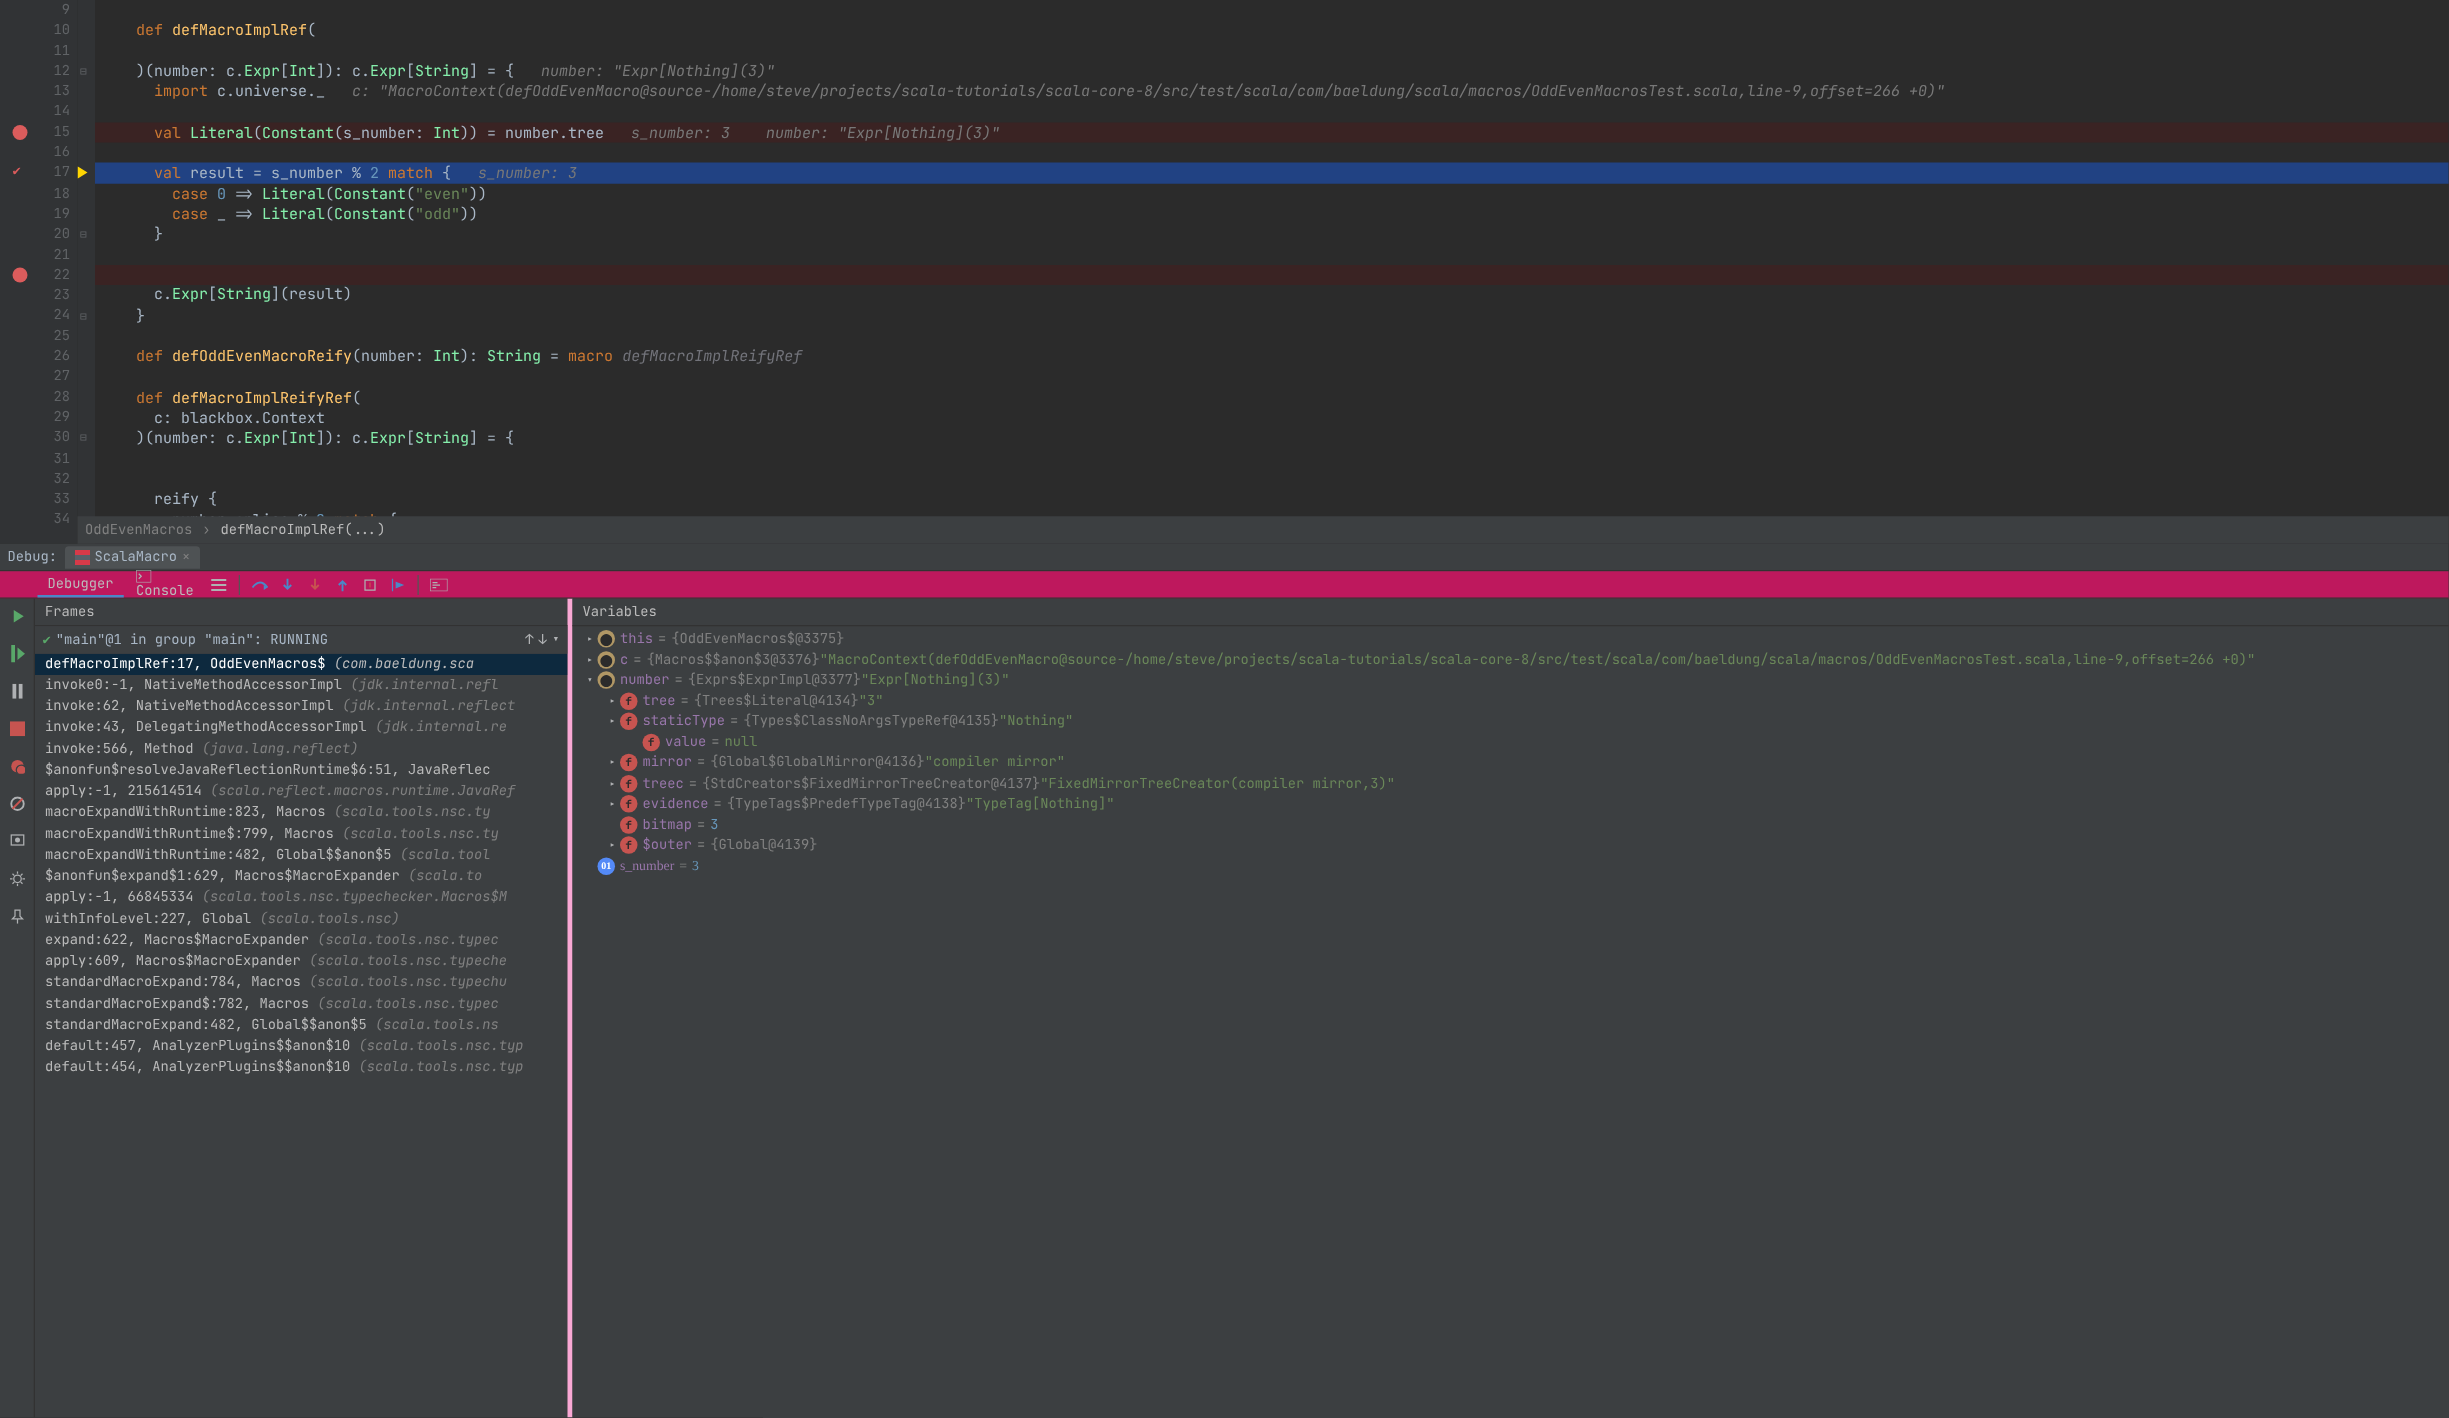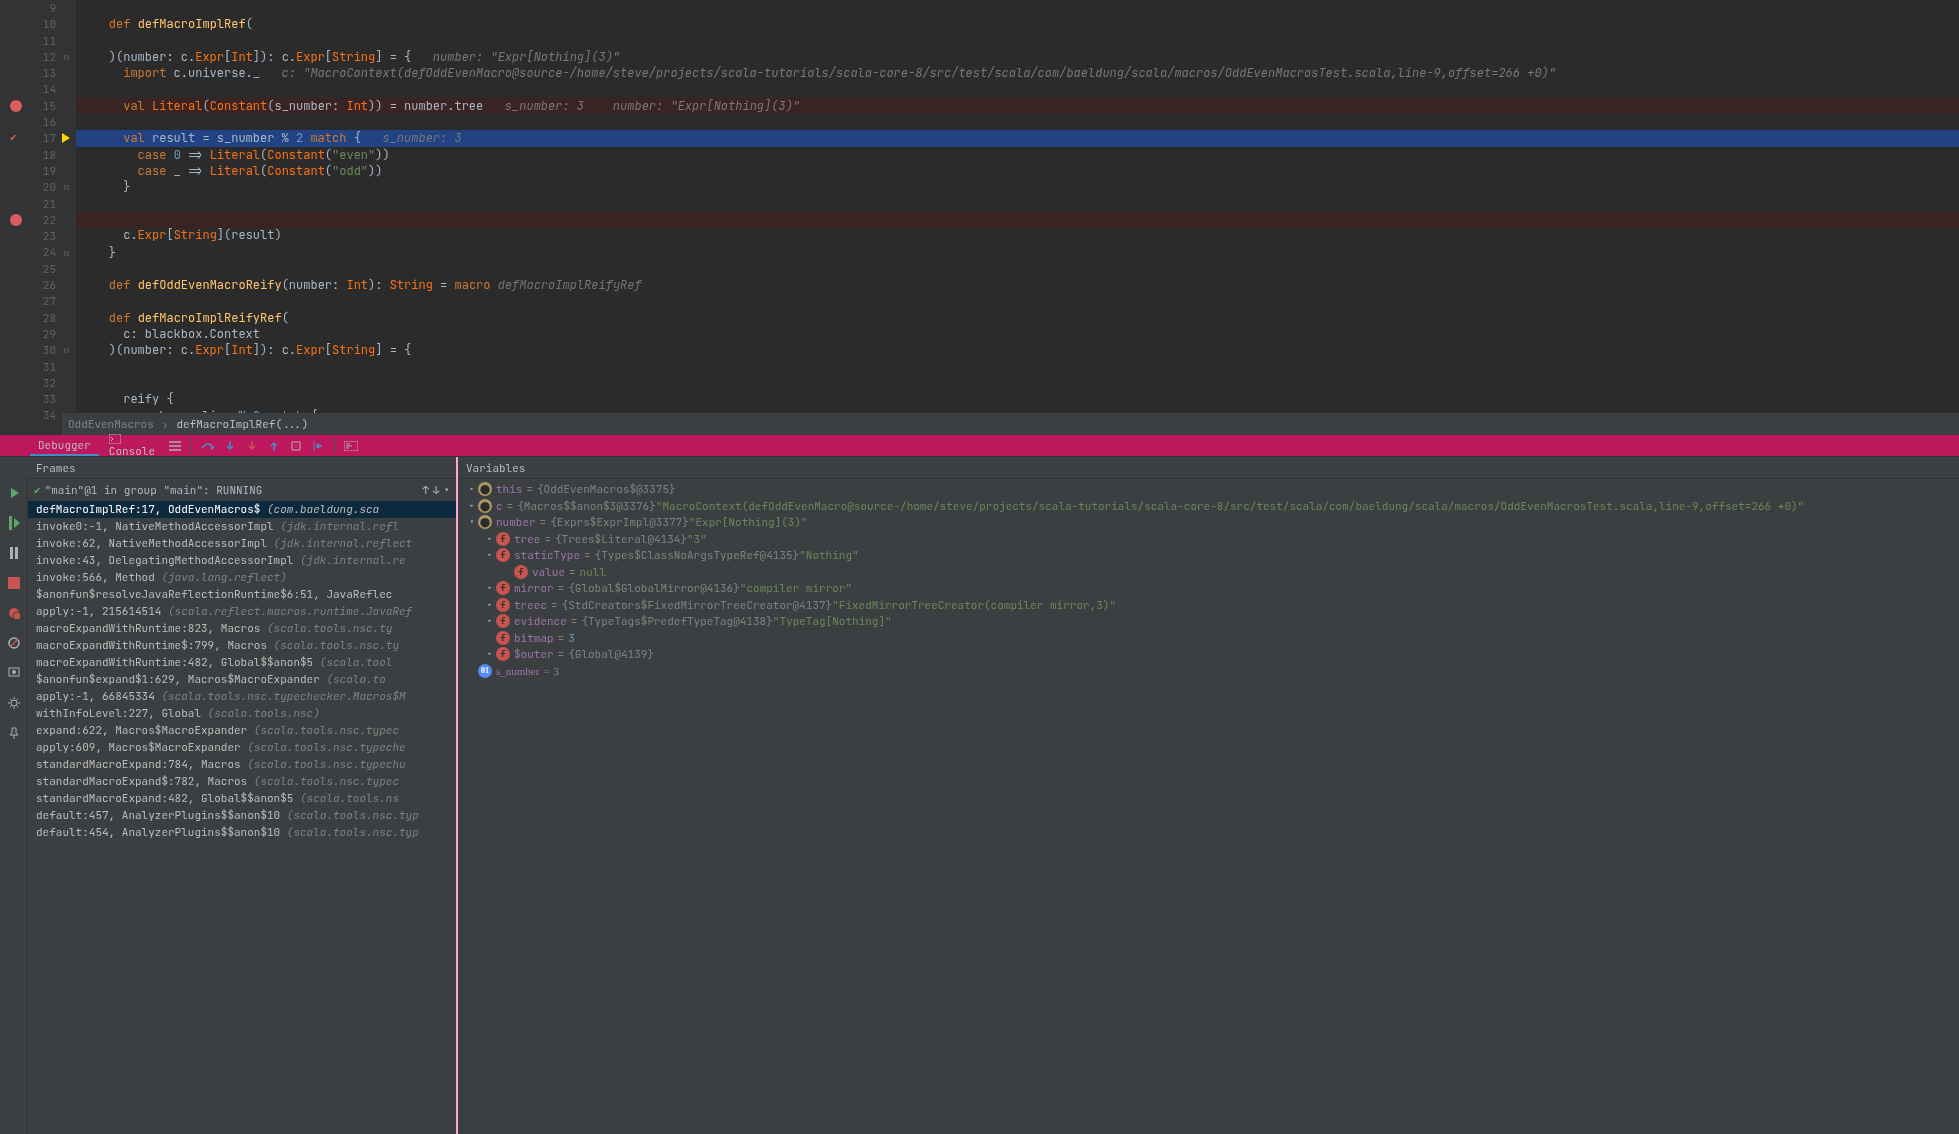--- a/index.html
+++ b/index.html
@@ -11,21 +11,21 @@
 .gutter-ln { width:30px; background:#313335; text-align:right; padding-right:6px; color:#606366; font-size:11px; line-height:16.3px; }
 .gutter-fold { width:14px; background:#313335; position:relative; }
 .code-area { flex:1; position:relative; line-height:16.3px; font-size:12px; }
 .code-line { white-space:pre; height:16.3px; padding-left:4px; }
 .hl-current { background:#214283; position:absolute; left:0; right:0; height:16.3px; }
 .hl-bp { background:#3a2323; position:absolute; left:0; right:0; height:16.3px; }
 
 .kw { color:#cc7832; }
 .fn { color:#ffc66d; }
 .str { color:#6a8759; }
-.type { color:#f97316; }
+.type { color:#86efac; }
 .num { color:#6897bb; }
 .param { color:#72737a; font-style:italic; }
 .inlay { color:#787878; font-style:italic; }
 
 .bp-dot { width:12px; height:12px; border-radius:50%; background:#db5c5c; position:absolute; left:10px; }
 .bp-check { width:12px; height:12px; position:absolute; left:10px; }
 .bp-check::before { content:"✔"; color:#db5c5c; font-size:11px; position:absolute; top:-2px; left:0; }
 .fold-mark { position:absolute; color:#606366; font-size:9px; left:2px; }
 
 .breadcrumb { position:absolute; bottom:0; left:62px; height:22px; display:flex; align-items:center; gap:8px; background:#3c3f41; width:100%; padding-left:6px; font-size:11px; color:#808080; }
@@ -41,21 +41,21 @@
 .left-gutter-full { position:absolute; top:44px; left:0; bottom:0; width:28px; background:#3c3f41; display:flex; flex-direction:column; align-items:center; padding-top:4px; gap:10px; border-right:1px solid #323232; }
 
 .dbg-subtabs { display:flex; align-items:center; gap:2px; padding-left:30px; }
 .subtab { padding:2px 8px; font-size:11px; color:#bbbbbb; cursor:pointer; }
 .subtab.active { border-bottom:2px solid #4a88c7; }
 .subtab svg, .tb-btn svg { vertical-align:middle; }
 .tb-sep { width:1px; height:16px; background:#555; margin:0 4px; }
 .tb-btn { width:20px; height:20px; display:flex; align-items:center; justify-content:center; cursor:pointer; color:#afb1b3; }
 
 .dbg-body { flex:1; display:flex; margin-left:28px; }
-.frames-panel { width:430px; border-right:2px solid #f9a8d4; display:flex; flex-direction:column; background:#3c3f41; }
+.frames-panel { width:430px; border-right:4px solid #f9a8d4; display:flex; flex-direction:column; background:#3c3f41; }
 .vars-panel { flex:1; display:flex; flex-direction:column; background:#3c3f41; }
 .panel-hdr { height:22px; padding:4px 8px; font-size:11px; color:#bbbbbb; border-bottom:1px solid #323232; }
 
 .thread-row { height:22px; display:flex; align-items:center; padding:0 6px; gap:4px; font-size:11px; background:#3c3f41; }
 .thread-row .chk { color:#59a869; }
 .thread-row .nav { margin-left:auto; display:flex; gap:4px; color:#afb1b3; }
 
 .frame-list { flex:1; overflow:hidden; }
 .frame-itm { height:17px; padding:1px 8px; font-size:11px; white-space:nowrap; overflow:hidden; color:#808080; }
 .frame-itm.sel { background:#0d293e; color:#bbbbbb; }
@@ -158,20 +158,32 @@
     </div>
   <div class="breadcrumb">
     <span>OddEvenMacros</span>
     <span>›</span>
     <span class="active">defMacroImplRef(...)</span>
   </div>
 </div>
 
 <div class="debug-panel">
 
+  <div class="dbg-titlebar">
+    <span>Debug:</span>
+    <span class="dbg-tab">
+      <svg width="12" height="12">
+          <rect width="12" height="4" fill="#d73a49"></rect>
+          <rect y="4" width="12" height="4" fill="#586069"></rect>
+          <rect y="8" width="12" height="4" fill="#d73a49"></rect>
+        </svg>
+      <span>ScalaMacro</span>
+      <span class="x">×</span>
+    </span>
+  </div>
 
   <div class="dbg-toolbar-row">
     <div class="dbg-subtabs">
       <span class="subtab active">Debugger</span>
       <span class="subtab">
         <svg width="12" height="10">
             <rect width="12" height="10" fill="none" stroke="#afb1b3"></rect>
             <path d="M2 3l2 2-2 2" stroke="#afb1b3" fill="none"></path>
           </svg>
         <span>Console</span>

